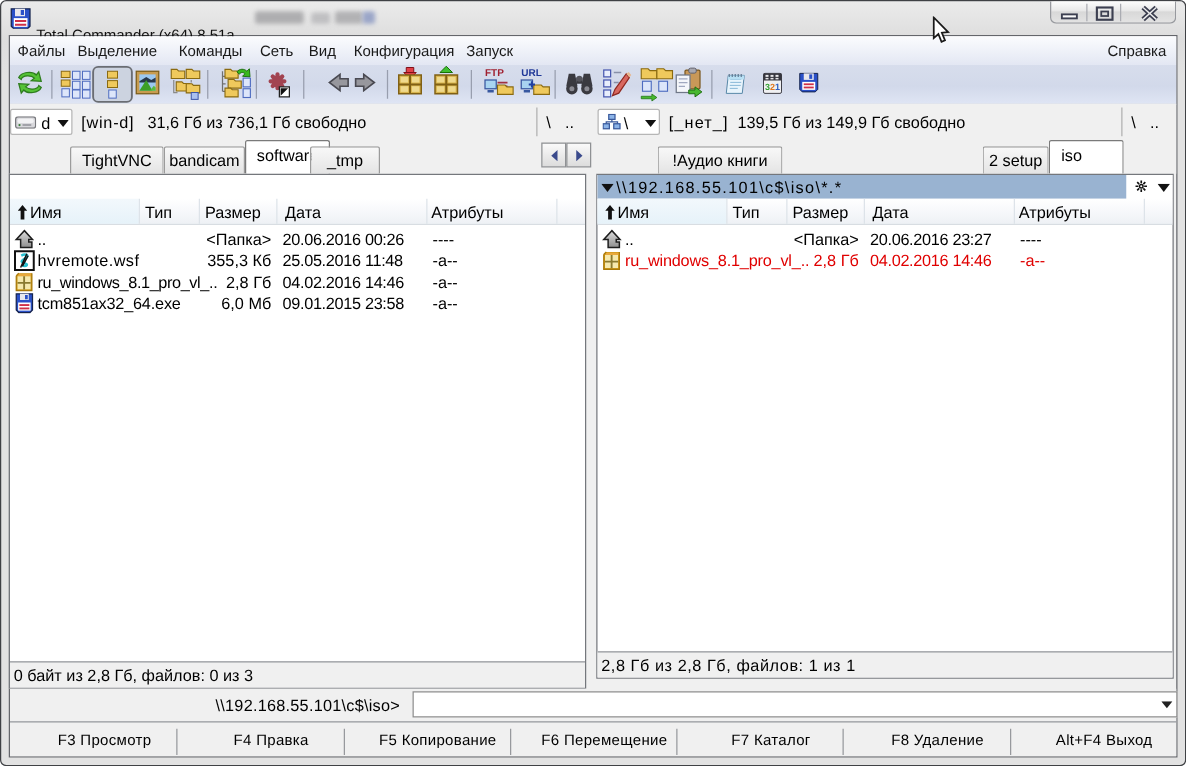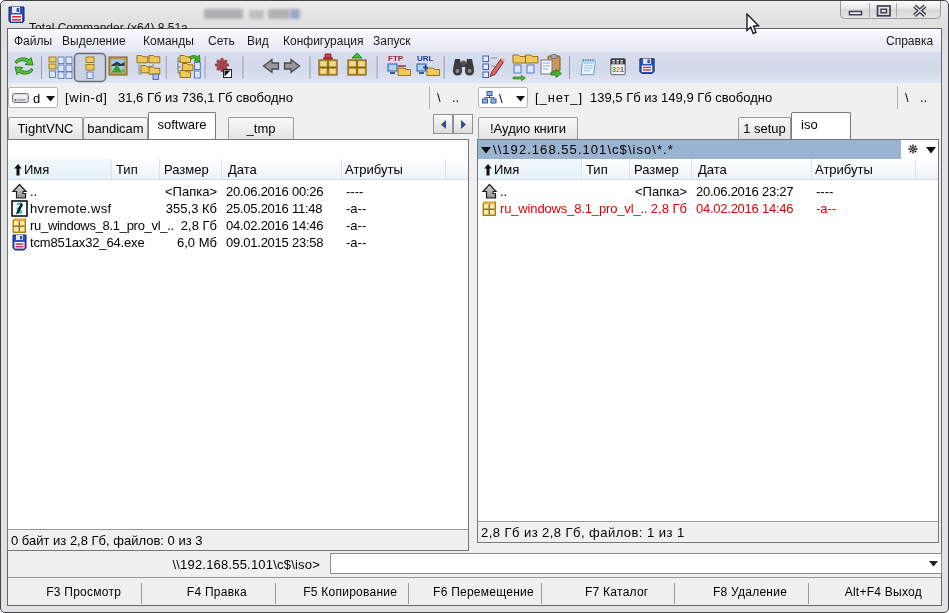--- a/index.html
+++ b/index.html
@@ -17,21 +17,21 @@
 
 #menubar { left:8px; top:29px; width:933px; height:23px; background:linear-gradient(#fbfcfe,#e3e7f3); font-size:12px; color:#1a1a1a; }
 .mi { position:absolute; top:5px; }
 
 #toolbar { left:8px; top:52px; width:933px; height:32px; background:linear-gradient(#d7ddec,#d2d9ea 55%,#dfe5f4); border-bottom:1px solid #c2c8d8; }
 
 #drivebar { left:8px; top:83px; width:933px; height:29px; background:#f0f0f0; font-size:13px; color:#000; }
 .combo { position:absolute; top:4px; height:21px; background:#fff; border:1px solid #b6b6b6; border-radius:2px; }
 
 #tabrow { left:8px; top:112px; width:933px; height:27px; background:#f0f0f0; font-size:13px; }
-.tab { position:absolute; top:5px; height:22px; background:linear-gradient(#f8f8f8,#e4e4e4); border:1px solid #9b9b9b; border-bottom:none; border-radius:2px 2px 0 0; color:#000; text-align:center; }
+.tab { position:absolute; top:5px; height:22px; background:linear-gradient(#f8f8f8,#e4e4e4); border:1px solid #9b9b9b; border-bottom:none; border-radius:2px 2px 0 0; color:#000; text-align:center;margin-left:48px; }
 .tab.active { top:0px; height:27px; background:#fff; border:1px solid #7a7a7a; border-bottom:none; }
 .tab span { position:relative; }
 
 .panel { background:#fff; border:1px solid #74777c; }
 #lpanel { left:7px; top:139px; width:462px; height:412px; }
 #rpanel { left:477px; top:139px; width:462px; height:404px; }
 .pathbar { position:absolute; left:0; top:0; height:19px; width:460px; background:#fff; font-size:13px; color:#000; }
 .pathsel { position:absolute; left:0; top:0; height:19px; }
 .hdr { position:absolute; left:0; top:19px; height:21px; width:460px; background:linear-gradient(#ffffff,#f5f7fa 60%,#eef1f5); border-bottom:1px solid #d8dde2; font-size:13px; color:#000; }
 .hcell { position:absolute; top:0; height:20px; border-right:1px solid #dde3e9; }
@@ -331,35 +331,35 @@
   <span class="abs" style="left:582px;top:7px">139,5 Гб из 149,9 Гб свободно</span>
   <div class="abs" style="left:889px;top:3px;width:1px;height:23px;background:#b0b0b0"></div>
   <span class="abs" style="left:897px;top:7px">\</span>
   <span class="abs" style="left:912px;top:7px">..</span>
 </div>
 
 <div class="abs" id="tabrow">
   <div class="tab" style="left:0px;width:75px"><span style="top:3px">TightVNC</span></div>
   <div class="tab" style="left:75px;width:65px"><span style="top:3px">bandicam</span></div>
   <div class="tab active" style="left:140px;width:68px"><span style="top:4px">software</span></div>
-  <div class="tab" style="left:220px;width:66px"><span style="top:3px">_tmp</span></div>
+  <div class="tab" style="left:192px;width:56px"><span style="top:3px">_tmp</span></div>
 
   <div class="abs" style="left:425px;top:2px;width:20px;height:20px;border:1px solid #8f9194;background:linear-gradient(#fafafa,#dcdcdc)">
       <svg style="margin:5px auto 0" width="7" height="9" viewBox="0 0 7 9">
         <path d="M6 0 L1 4.5 L6 9z" fill="#3a4a8c"></path>
       </svg>
     </div>
   <div class="abs" style="left:445px;top:2px;width:20px;height:20px;border:1px solid #8f9194;background:linear-gradient(#fafafa,#dcdcdc)">
       <svg style="margin:5px auto 0" width="7" height="9" viewBox="0 0 7 9">
         <path d="M1 0 L6 4.5 L1 9z" fill="#3a4a8c"></path>
       </svg>
     </div>
 
   <div class="tab" style="left:470px;width:100px"><span style="top:3px">!Аудио книги</span></div>
-  <div class="tab" style="left:730px;width:53px"><span style="top:3px">1 setup</span></div>
+  <div class="tab" style="left:730px;width:53px"><span style="top:3px">2 setup</span></div>
   <div class="tab active" style="left:783px;width:60px;text-align:left;padding-left:9px"><span style="top:4px">iso</span></div>
 </div>
 
 <div class="abs panel" id="lpanel">
   <div class="hdr">
     <div class="hcell hname" style="left:0;width:104px"></div>
     <div class="hcell" style="left:104px;width:48px"></div>
     <div class="hcell" style="left:152px;width:62px"></div>
     <div class="hcell" style="left:214px;width:120px"></div>
     <div class="hcell" style="left:334px;width:104px"></div>

